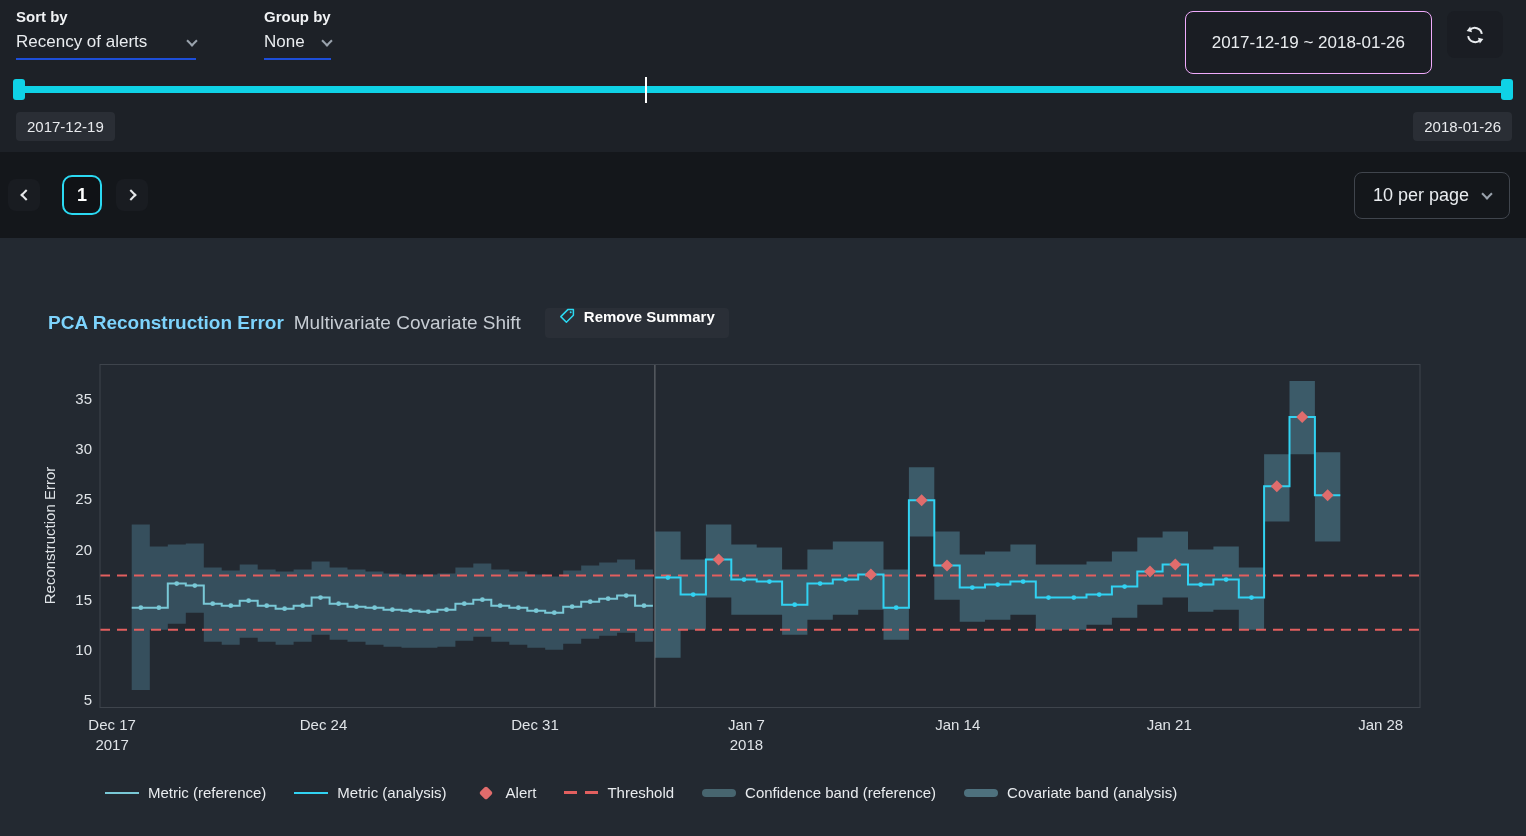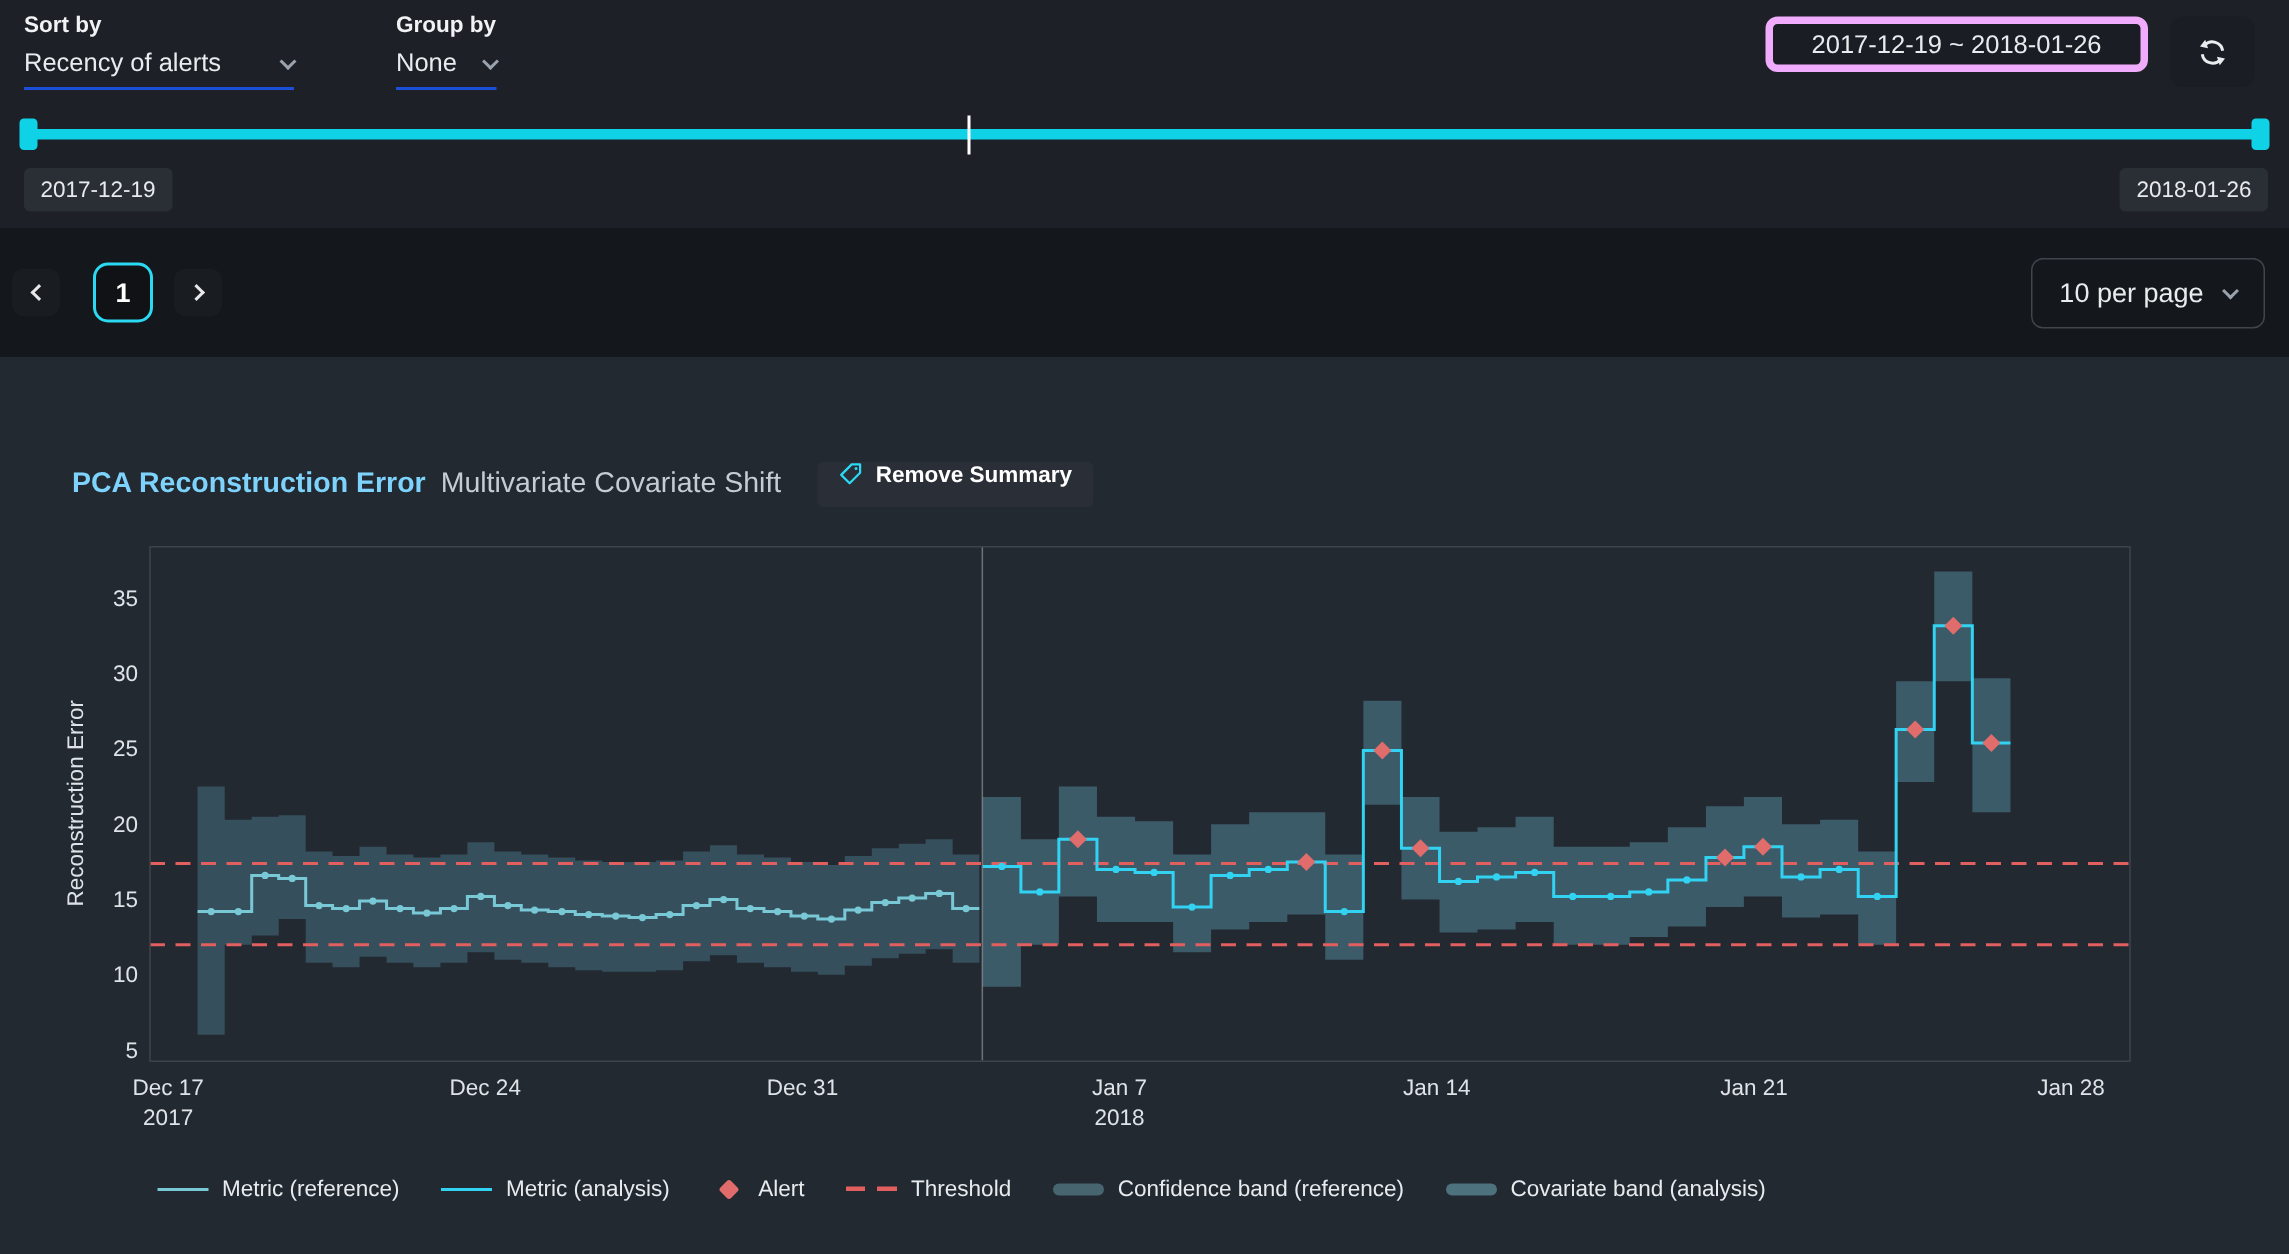--- a/index.html
+++ b/index.html
@@ -24,22 +24,22 @@
   }
   .select-control.wide { min-width: 180px; }
   .select-control.narrow { min-width: 66px; }
   .chev-down {
     width: 8px; height: 8px;
     border-right: 2px solid #9aa3ad; border-bottom: 2px solid #9aa3ad;
     transform: rotate(45deg); margin-top: -3px; flex: 0 0 auto;
   }
   .spacer { flex: 1; }
   .daterange-box {
-    height: 37px; margin-top: 3px;
-    border: 5px solid #f0abfc; border-radius: 8px; background: #1a1d23;
+    height: 63px; margin-top: 3px;
+    border: 1px solid #f0abfc; border-radius: 8px; background: #1a1d23;
     display: flex; align-items: center; padding: 0 26px;
     font-size: 17px; color: #e9ecef; cursor: pointer;
   }
   .refresh-btn {
     width: 56px; height: 47px; margin-top: 3px; margin-left: 15px;
     border-radius: 8px; background: #1a1d23; border: none;
     display: flex; align-items: center; justify-content: center; cursor: pointer;
   }
   .slider-zone { position: relative; height: 32px; margin-top: 6px; }
   .slider-track {

